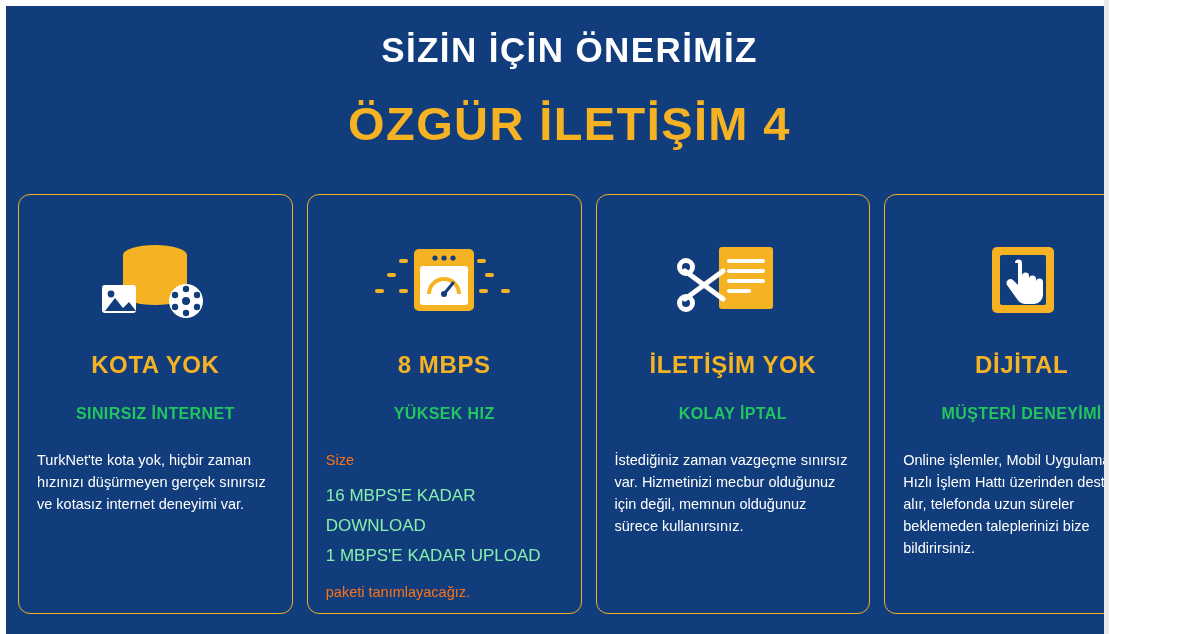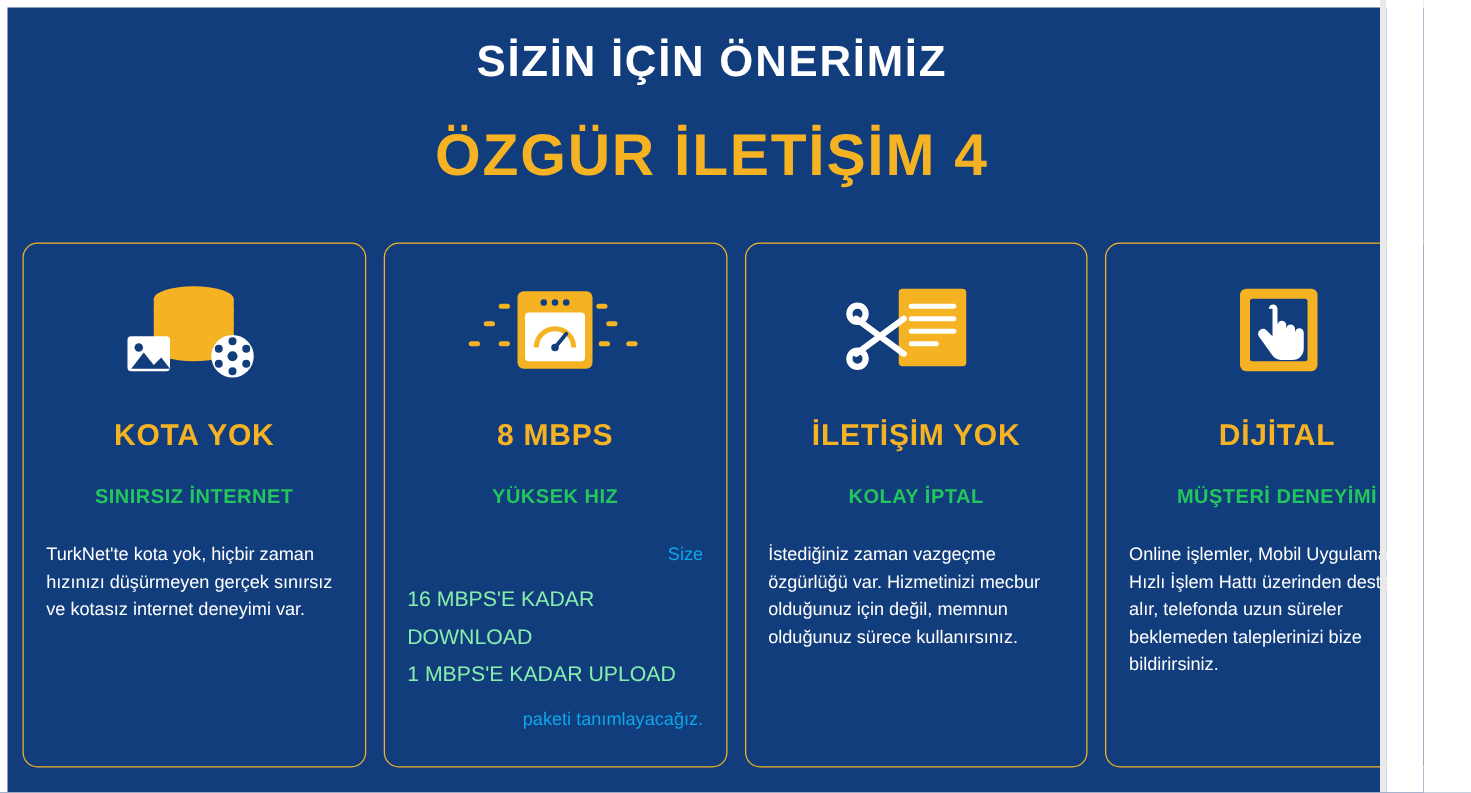--- a/index.html
+++ b/index.html
@@ -42,21 +42,21 @@
     width:1141px;
     display:flex;
     gap:14px;
   }
   .card {
     width:277px;
     height:420px;
     border:1.5px solid #f5b324;
     border-radius:12px;
     background:#123d7c;
-    padding:16px 18px 10px 18px;
+    padding:32px 18px 10px 18px;
     display:flex;
     flex-direction:column;
     align-items:center;
     position:relative;
   }
   .icon-wrap {
     height:108px;
     display:flex;
     align-items:center;
     justify-content:center;
@@ -85,21 +85,21 @@
     margin-top:26px;
     width:100%;
   }
   .card-body.centered-ish { text-align:left; }
   .hl {
     color:#86efac;
     font-size:17px;
     line-height:30px;
     font-weight:normal;
   }
-  .small-line { color:#0ea5e9; font-size:14.5px; line-height:22px;text-align:right; }
+  .small-line { color:#f97316; font-size:14.5px; line-height:22px; }
   .gap-line { height:10px; }
 </style>
 </head>
 <body>
 
 <div id="page">
 
   <div class="frame-left"></div>
   <div class="frame-top"></div>
   <div class="frame-right-in"></div>
@@ -217,21 +217,21 @@
             <line x1="10" y1="62" x2="48" y2="34"></line>
           </g>
           <g fill="none" stroke="#ffffff" stroke-width="5">
             <circle cx="11" cy="30" r="6.5"></circle>
             <circle cx="11" cy="66" r="6.5"></circle>
           </g>
         </svg>
       </div>
       <div class="card-title">İLETİŞİM YOK</div>
       <div class="card-sub">KOLAY İPTAL</div>
-      <div class="card-body">İstediğiniz zaman vazgeçme özgürlüğü var. Hizmetinizi mecbur olduğunuz için değil, memnun olduğunuz sürece kullanırsınız.</div>
+      <div class="card-body">İstediğiniz zaman vazgeçme sınırsız var. Hizmetinizi mecbur olduğunuz için değil, memnun olduğunuz sürece kullanırsınız.</div>
     </div>
 
     <div class="card">
       <div class="icon-wrap">
         <svg width="100" height="92" viewBox="0 0 100 92">
           <g fill="#f5b324">
             <rect x="20" y="10" width="62" height="66" rx="5"></rect>
           </g>
           <g fill="#123d7c">
             <rect x="28" y="18" width="46" height="50" rx="2"></rect>

